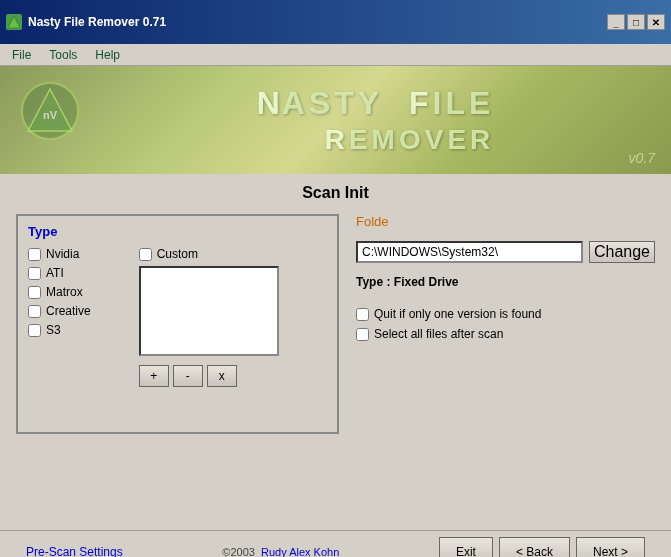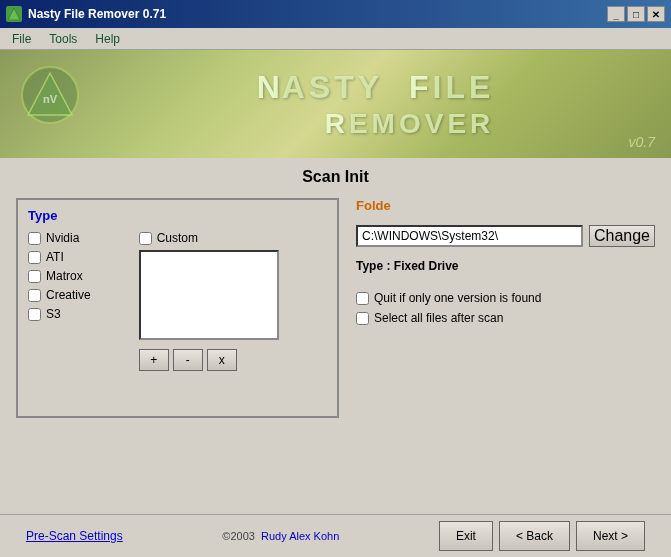--- a/index.html
+++ b/index.html
@@ -9,21 +9,21 @@
       font-family: 'Tahoma', 'Arial', sans-serif;
       font-size: 13px;
       background: #d4d0c8;
       overflow: hidden;
     }
 
     
     .title-bar {
       background: linear-gradient(to right, #0a246a, #3a6ea5);
       color: white;
-      height: 28px;
+      height: 44px;
       display: flex;
       align-items: center;
       padding: 0 6px;
       user-select: none;
     }
     .title-bar-icon {
       width: 16px;
       height: 16px;
       margin-right: 6px;
       background: #4a9a4a;
@@ -210,21 +210,21 @@
 
     
     .right-panel {
       flex: 1;
       display: flex;
       flex-direction: column;
       gap: 8px;
     }
     .folder-title {
       font-size: 13px;
-      font-weight: bold;
+      font-weight: normal;
       color: #cc6600;
       margin-bottom: 4px;
     }
     .folder-input-row {
       display: flex;
       gap: 6px;
       align-items: center;
     }
     .folder-input {
       flex: 1;

